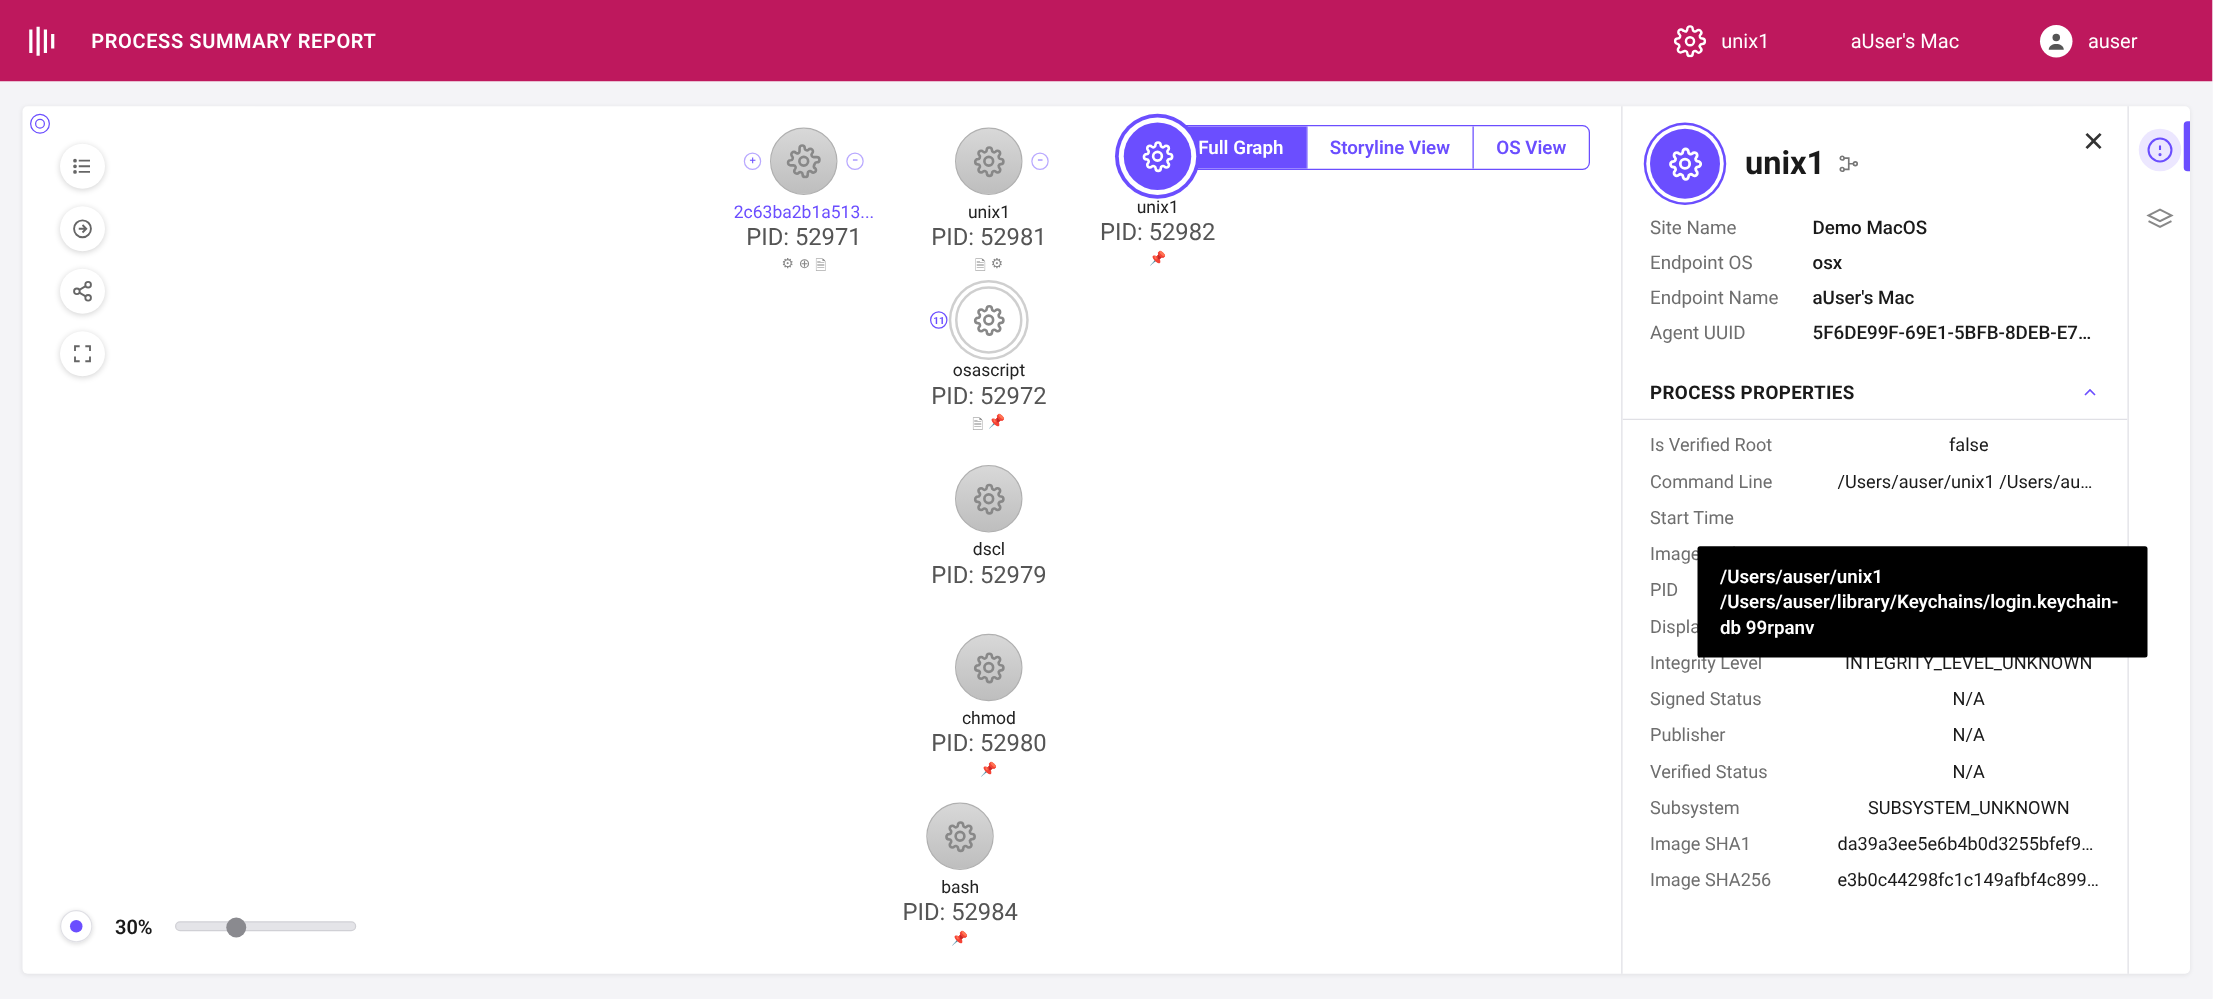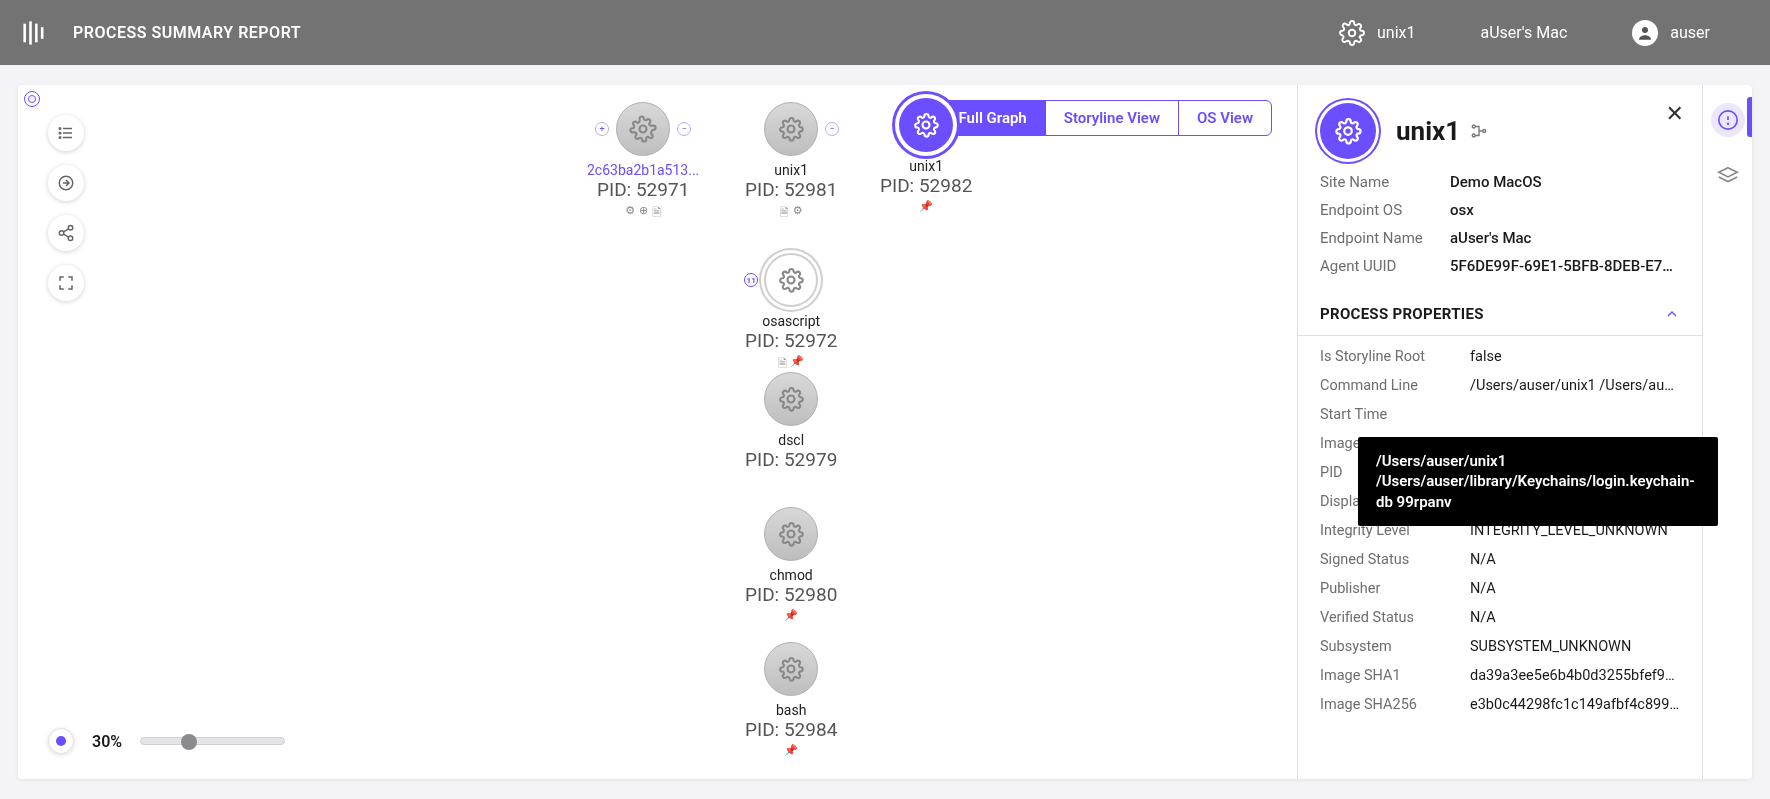--- a/index.html
+++ b/index.html
@@ -9,21 +9,21 @@
     --muted:#6e6e6e;
     --bg:#f4f4f7;
     --border:#e0e0e5;
     --node-gray:#bdbdbd;
   }
   *{box-sizing:border-box;font-family:-apple-system,BlinkMacSystemFont,"Segoe UI",Roboto,Helvetica,Arial,sans-serif;}
   html,body{margin:0;padding:0;background:var(--bg);color:var(--text);}
   body{width:1770px;height:799px;overflow:hidden;position:relative;}
 
   
-  .header{height:65px;background:#737373;color:#fff;display:flex;align-items:center;padding:0 20px;gap:25px;}
+  .header{height:65px;background:#be185d;color:#fff;display:flex;align-items:center;padding:0 20px;gap:25px;}
   .logo-icon{width:28px;height:28px;display:flex;align-items:center;justify-content:center;}
   .logo-icon svg{width:28px;height:28px;}
   .page-title{font-size:16px;font-weight:600;letter-spacing:0.5px;}
   .header-spacer{flex:1;}
   .header-item{display:flex;align-items:center;gap:12px;font-size:16px;color:#fff;margin-right:40px;}
   .header-item svg{width:26px;height:26px;}
   .avatar{width:26px;height:26px;border-radius:50%;background:#fff;display:flex;align-items:center;justify-content:center;}
   .avatar svg{width:18px;height:18px;fill:#555;}
 
   
@@ -83,21 +83,21 @@
   .detail-title svg{width:18px;height:18px;stroke:#777;}
   .detail-close{position:absolute;top:16px;right:18px;font-size:22px;cursor:pointer;color:#333;font-weight:300;}
   .summary-grid{padding:6px 22px 18px;display:grid;grid-template-columns:130px 1fr;row-gap:10px;font-size:15px;}
   .summary-grid .k{color:var(--muted);}
   .summary-grid .v{white-space:nowrap;overflow:hidden;text-overflow:ellipsis;font-weight:500;}
   .section-head{display:flex;justify-content:space-between;align-items:center;padding:12px 22px;font-size:15px;font-weight:700;letter-spacing:0.3px;border-bottom:1px solid var(--border);cursor:pointer;}
   .section-head svg{width:16px;height:16px;stroke:var(--purple);}
   .prop-list{overflow-y:auto;flex:1;padding:6px 0;}
   .prop-row{display:grid;grid-template-columns:150px 1fr;padding:6px 22px;font-size:14.5px;align-items:center;}
   .prop-row .k{color:var(--muted);}
-  .prop-row .v{white-space:nowrap;overflow:hidden;text-overflow:ellipsis;}
+  .prop-row .v{white-space:nowrap;overflow:hidden;text-overflow:ellipsis;text-align:center;}
   .prop-list::-webkit-scrollbar{width:10px;}
   .prop-list::-webkit-scrollbar-thumb{background:#c9c9cf;border-radius:5px;}
 
   .tooltip{position:absolute;background:#000;color:#fff;padding:14px 18px;border-radius:2px;font-size:15px;line-height:1.35;max-width:360px;z-index:50;}
   .tooltip .hint{font-size:13.5px;color:#ddd;margin-top:6px;}
 
   
   .rail-btn{width:34px;height:34px;border-radius:50%;display:flex;align-items:center;justify-content:center;cursor:pointer;}
   .rail-btn.active{background:#ece7ff;}
   .rail-btn svg{width:22px;height:22px;stroke:#888;fill:none;stroke-width:1.8;}
@@ -244,21 +244,21 @@
             <path d="M19 15a1.5 1.5 0 0 0 .3 1.65 1.77 1.77 0 1 1-2.5 2.5 1.5 1.5 0 0 0-1.65-.3 1.5 1.5 0 0 0-.9 1.38 1.77 1.77 0 0 1-3.54 0 1.5 1.5 0 0 0-1-1.38 1.5 1.5 0 0 0-1.65.3 1.77 1.77 0 1 1-2.5-2.5 1.5 1.5 0 0 0 .3-1.65 1.5 1.5 0 0 0-1.38-.9 1.77 1.77 0 0 1 0-3.54 1.5 1.5 0 0 0 1.38-1 1.5 1.5 0 0 0-.3-1.65 1.77 1.77 0 1 1 2.5-2.5 1.5 1.5 0 0 0 1.65.3 1.5 1.5 0 0 0 .9-1.38 1.77 1.77 0 0 1 3.54 0 1.5 1.5 0 0 0 .9 1.38 1.5 1.5 0 0 0 1.65-.3 1.77 1.77 0 1 1 2.5 2.5 1.5 1.5 0 0 0-.3 1.65 1.5 1.5 0 0 0 1.38.9 1.77 1.77 0 0 1 0 3.54 1.5 1.5 0 0 0-1.38.9z"></path>
           </svg>
       </div>
       <div class="node-name">unix1</div>
       <div class="node-pid">PID: 52982</div>
       <div class="node-icons">
           <span>📌</span>
         </div>
     </div>
 
-    <div class="node" style="left:727px;top:168px">
+    <div class="node" style="left:727px;top:144px">
       <div class="node-circle gray-outline double">
         <span class="port left num">11</span>
         <svg viewBox="0 0 24 24" stroke-width="1.8">
             <circle cx="12" cy="12" r="3"></circle>
             <path d="M19 15a1.5 1.5 0 0 0 .3 1.65 1.77 1.77 0 1 1-2.5 2.5 1.5 1.5 0 0 0-1.65-.3 1.5 1.5 0 0 0-.9 1.38 1.77 1.77 0 0 1-3.54 0 1.5 1.5 0 0 0-1-1.38 1.5 1.5 0 0 0-1.65.3 1.77 1.77 0 1 1-2.5-2.5 1.5 1.5 0 0 0 .3-1.65 1.5 1.5 0 0 0-1.38-.9 1.77 1.77 0 0 1 0-3.54 1.5 1.5 0 0 0 1.38-1 1.5 1.5 0 0 0-.3-1.65 1.77 1.77 0 1 1 2.5-2.5 1.5 1.5 0 0 0 1.65.3 1.5 1.5 0 0 0 .9-1.38 1.77 1.77 0 0 1 3.54 0 1.5 1.5 0 0 0 .9 1.38 1.5 1.5 0 0 0 1.65-.3 1.77 1.77 0 1 1 2.5 2.5 1.5 1.5 0 0 0-.3 1.65 1.5 1.5 0 0 0 1.38.9 1.77 1.77 0 0 1 0 3.54 1.5 1.5 0 0 0-1.38.9z"></path>
           </svg>
       </div>
       <div class="node-name">osascript</div>
       <div class="node-pid">PID: 52972</div>
       <div class="node-icons">
@@ -285,21 +285,21 @@
             <path d="M19 15a1.5 1.5 0 0 0 .3 1.65 1.77 1.77 0 1 1-2.5 2.5 1.5 1.5 0 0 0-1.65-.3 1.5 1.5 0 0 0-.9 1.38 1.77 1.77 0 0 1-3.54 0 1.5 1.5 0 0 0-1-1.38 1.5 1.5 0 0 0-1.65.3 1.77 1.77 0 1 1-2.5-2.5 1.5 1.5 0 0 0 .3-1.65 1.5 1.5 0 0 0-1.38-.9 1.77 1.77 0 0 1 0-3.54 1.5 1.5 0 0 0 1.38-1 1.5 1.5 0 0 0-.3-1.65 1.77 1.77 0 1 1 2.5-2.5 1.5 1.5 0 0 0 1.65.3 1.5 1.5 0 0 0 .9-1.38 1.77 1.77 0 0 1 3.54 0 1.5 1.5 0 0 0 .9 1.38 1.5 1.5 0 0 0 1.65-.3 1.77 1.77 0 1 1 2.5 2.5 1.5 1.5 0 0 0-.3 1.65 1.5 1.5 0 0 0 1.38.9 1.77 1.77 0 0 1 0 3.54 1.5 1.5 0 0 0-1.38.9z"></path>
           </svg>
       </div>
       <div class="node-name">chmod</div>
       <div class="node-pid">PID: 52980</div>
       <div class="node-icons">
           <span>📌</span>
         </div>
     </div>
 
-    <div class="node" style="left:727px;top:557px">
+    <div class="node" style="left:704px;top:557px">
       <div class="node-circle gray">
         <svg viewBox="0 0 24 24" stroke-width="1.8">
             <circle cx="12" cy="12" r="3"></circle>
             <path d="M19 15a1.5 1.5 0 0 0 .3 1.65 1.77 1.77 0 1 1-2.5 2.5 1.5 1.5 0 0 0-1.65-.3 1.5 1.5 0 0 0-.9 1.38 1.77 1.77 0 0 1-3.54 0 1.5 1.5 0 0 0-1-1.38 1.5 1.5 0 0 0-1.65.3 1.77 1.77 0 1 1-2.5-2.5 1.5 1.5 0 0 0 .3-1.65 1.5 1.5 0 0 0-1.38-.9 1.77 1.77 0 0 1 0-3.54 1.5 1.5 0 0 0 1.38-1 1.5 1.5 0 0 0-.3-1.65 1.77 1.77 0 1 1 2.5-2.5 1.5 1.5 0 0 0 1.65.3 1.5 1.5 0 0 0 .9-1.38 1.77 1.77 0 0 1 3.54 0 1.5 1.5 0 0 0 .9 1.38 1.5 1.5 0 0 0 1.65-.3 1.77 1.77 0 1 1 2.5 2.5 1.5 1.5 0 0 0-.3 1.65 1.5 1.5 0 0 0 1.38.9 1.77 1.77 0 0 1 0 3.54 1.5 1.5 0 0 0-1.38.9z"></path>
           </svg>
       </div>
       <div class="node-name">bash</div>
       <div class="node-pid">PID: 52984</div>
       <div class="node-icons">
           <span>📌</span>
@@ -345,21 +345,21 @@
         <div class="v">5F6DE99F-69E1-5BFB-8DEB-E75...</div>
     </div>
     <div class="section-head">
       <span>PROCESS PROPERTIES</span>
       <svg viewBox="0 0 24 24" fill="none" stroke-width="2">
           <polyline points="6 15 12 9 18 15"></polyline>
         </svg>
     </div>
     <div class="prop-list" id="prop-list">
         <div class="prop-row">
-          <div class="k">Is Storyline Root</div>
+          <div class="k">Is Verified Root</div>
           <div class="v">false</div>
         </div>
         <div class="prop-row">
           <div class="k">Command Line</div>
           <div class="v">/Users/auser/unix1 /Users/auser/...</div>
         </div>
         <div class="prop-row">
           <div class="k">Start Time</div>
           <div class="v"></div>
         </div>

